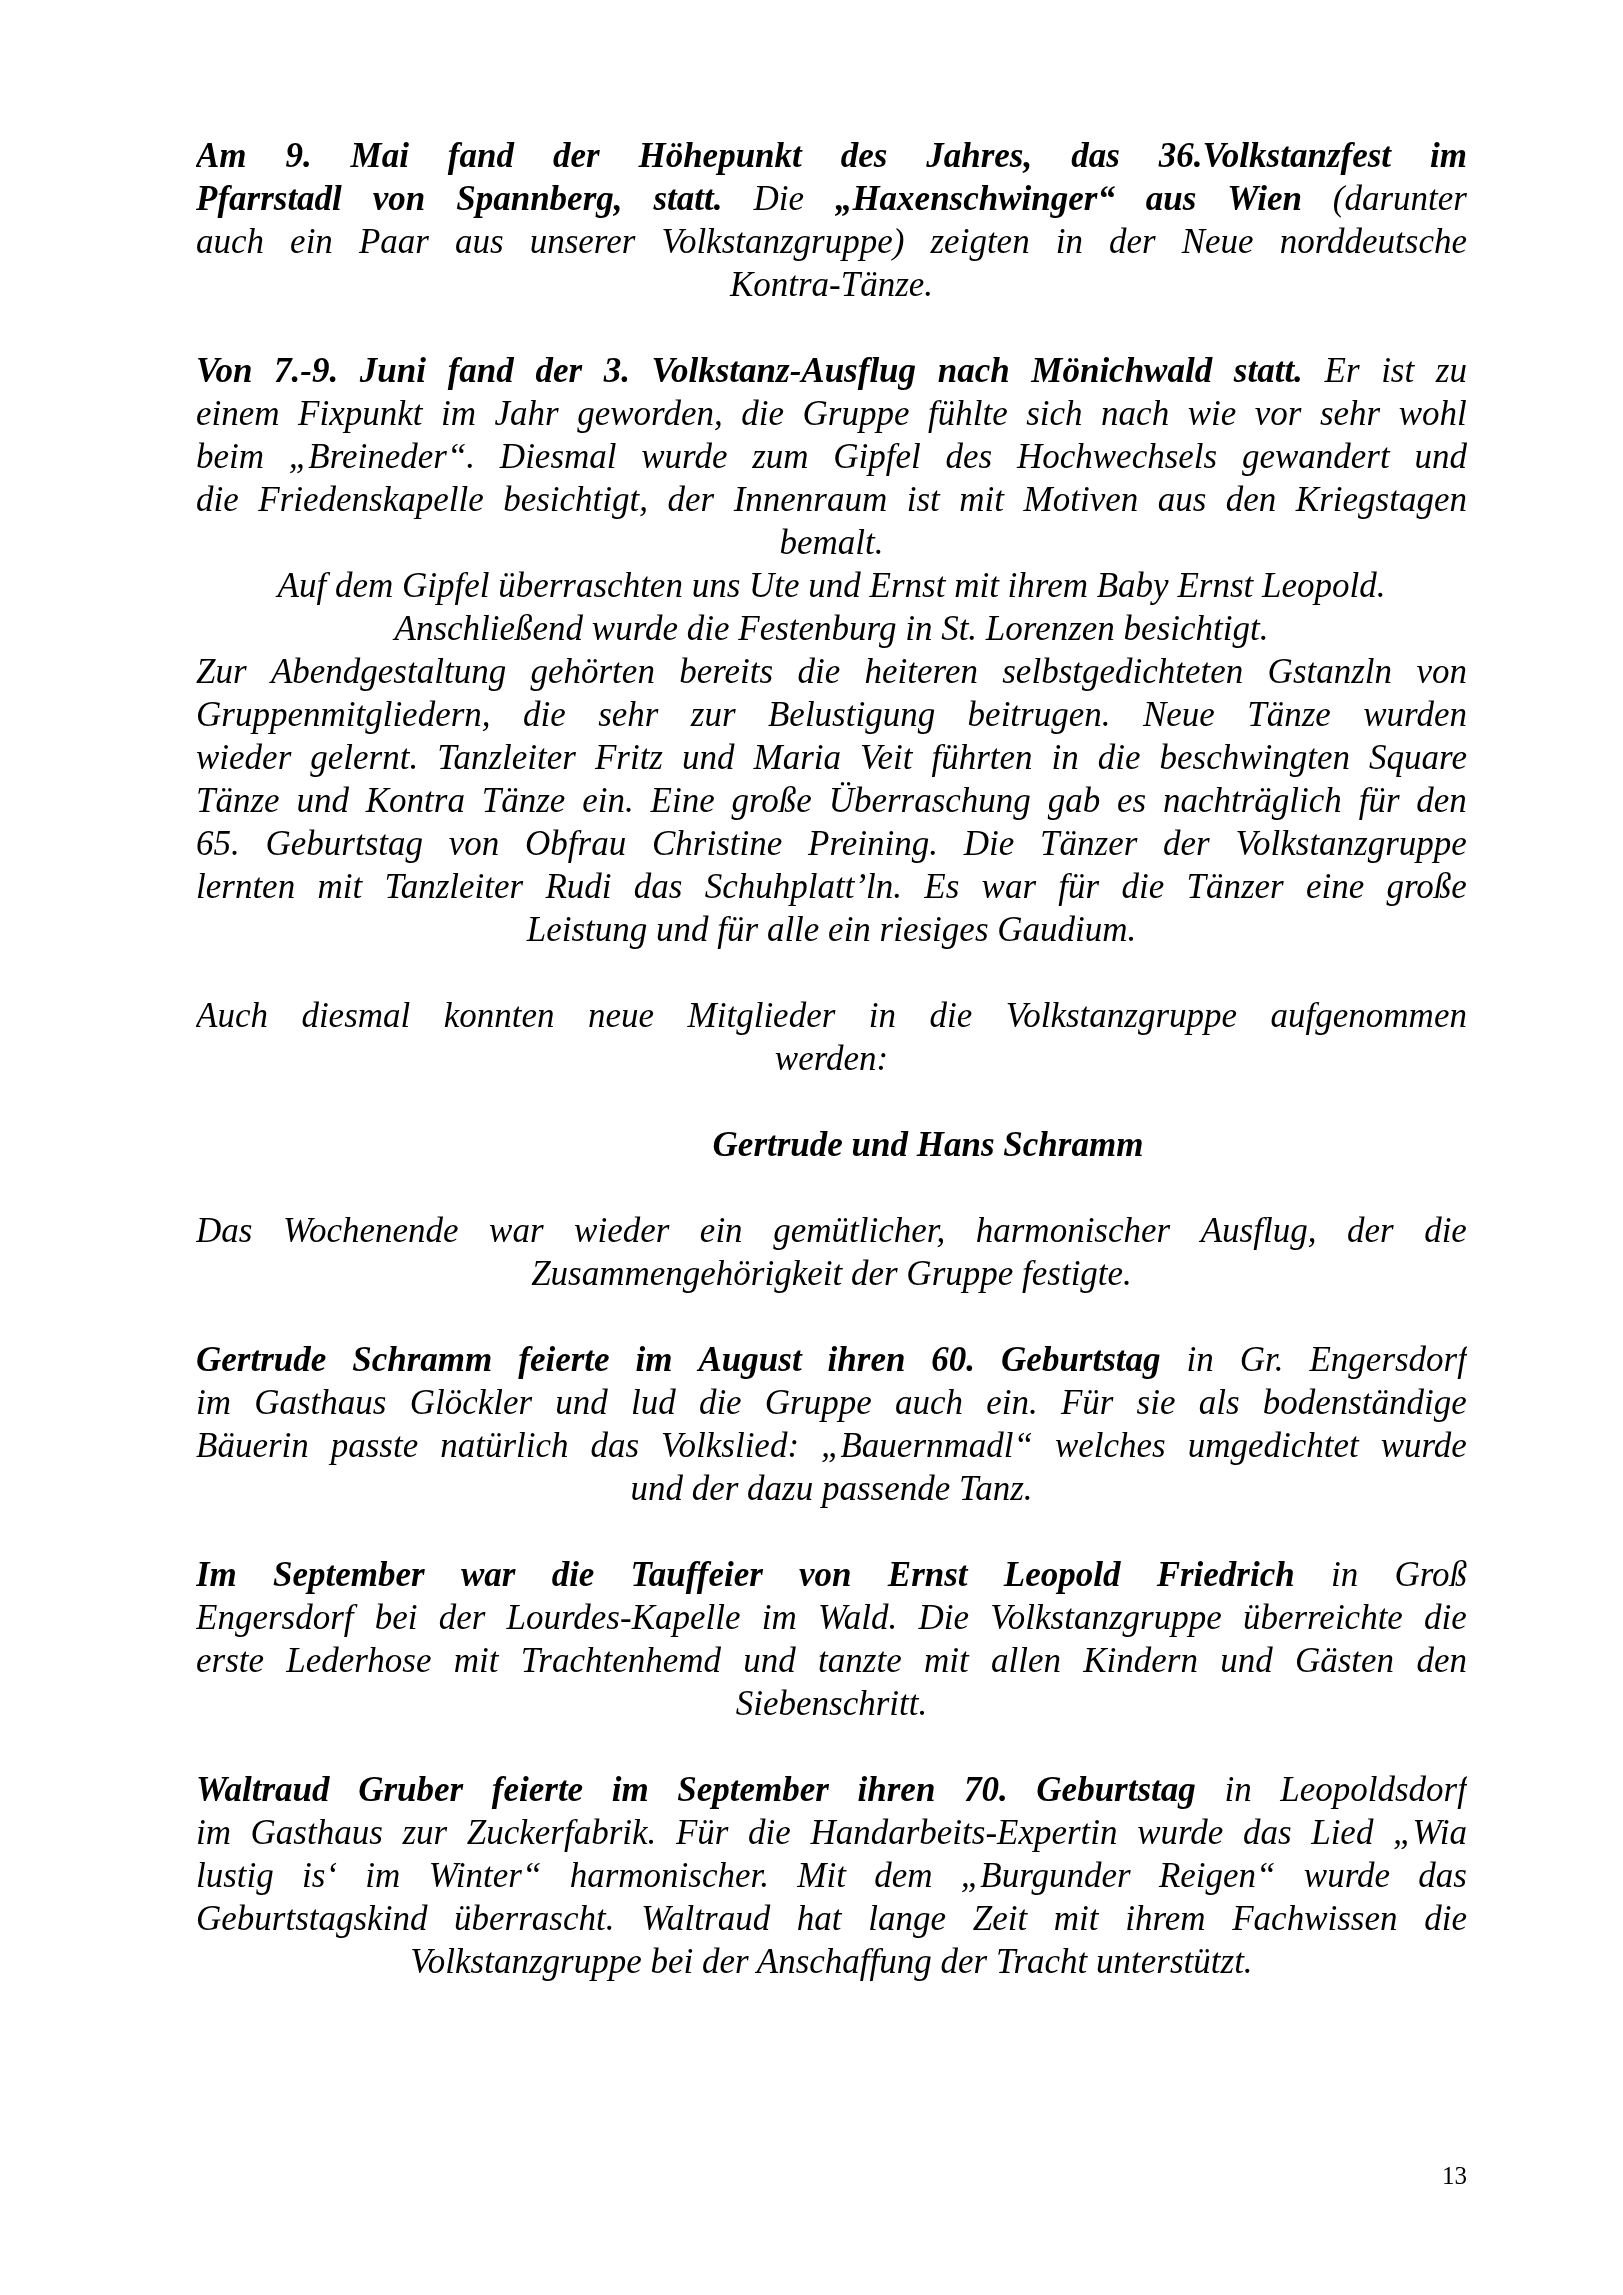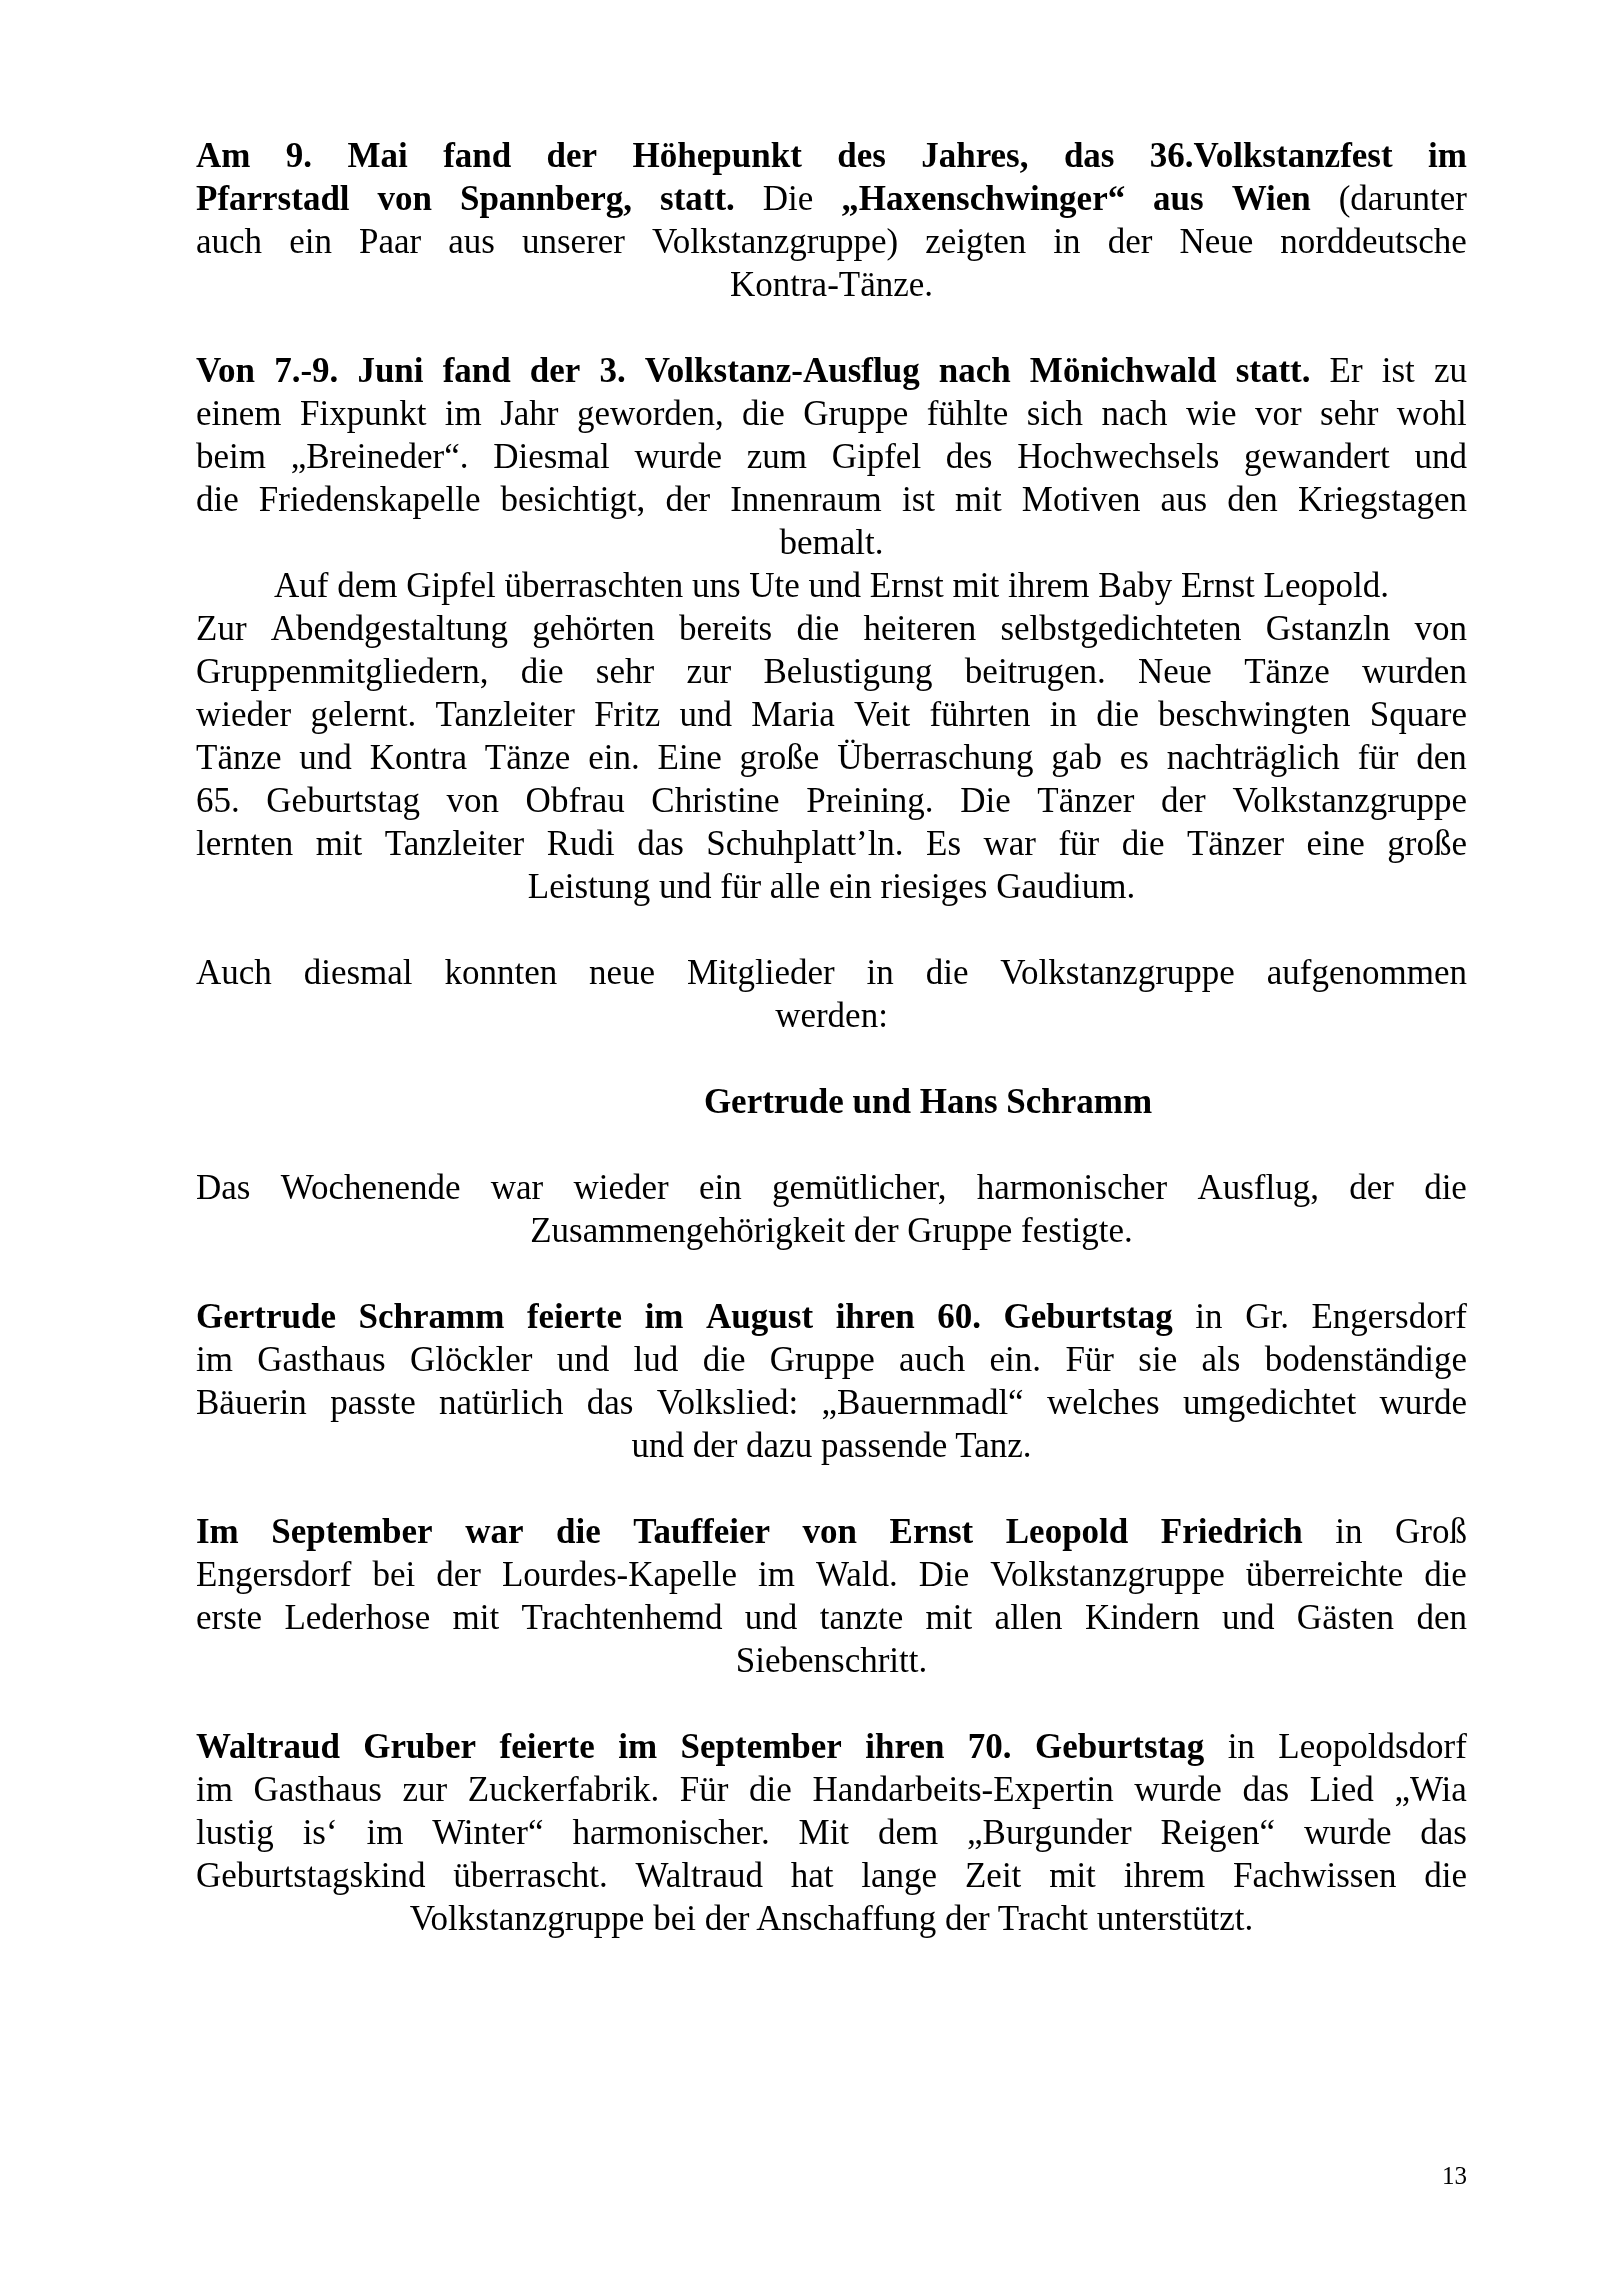--- a/index.html
+++ b/index.html
@@ -16,20 +16,21 @@
     overflow: hidden;
   }
   .document-body {
     position: absolute;
     left: 196px;
     top: 134px;
     width: 1271px;
   }
   .para {
     margin: 0 0 43px 0;
+    font-style: italic;
   }
   .para.indented {
     padding-left: 193px;
   }
   .line {
     font-size: 35px;
     line-height: 43px;
     height: 43px;
     white-space: nowrap;
   }
@@ -151,20 +152,21 @@
         <span class="w">Innenraum</span>
         <span class="w">ist</span>
         <span class="w">mit</span>
         <span class="w">Motiven</span>
         <span class="w">aus</span>
         <span class="w">den</span>
         <span class="w">Kriegstagen</span>
       </div>
       <div class="line left"><span>bemalt.</span></div>
       <div class="line left"><span>Auf dem Gipfel überraschten uns Ute und Ernst mit ihrem Baby Ernst Leopold.</span></div>
+      <div class="line left"><span>Anschließend wurde die Festenburg in St. Lorenzen besichtigt.</span></div>
       <div class="line justify">
         <span class="w">Zur</span>
         <span class="w">Abendgestaltung</span>
         <span class="w">gehörten</span>
         <span class="w">bereits</span>
         <span class="w">die</span>
         <span class="w">heiteren</span>
         <span class="w">selbstgedichteten</span>
         <span class="w">Gstanzln</span>
         <span class="w">von</span>

